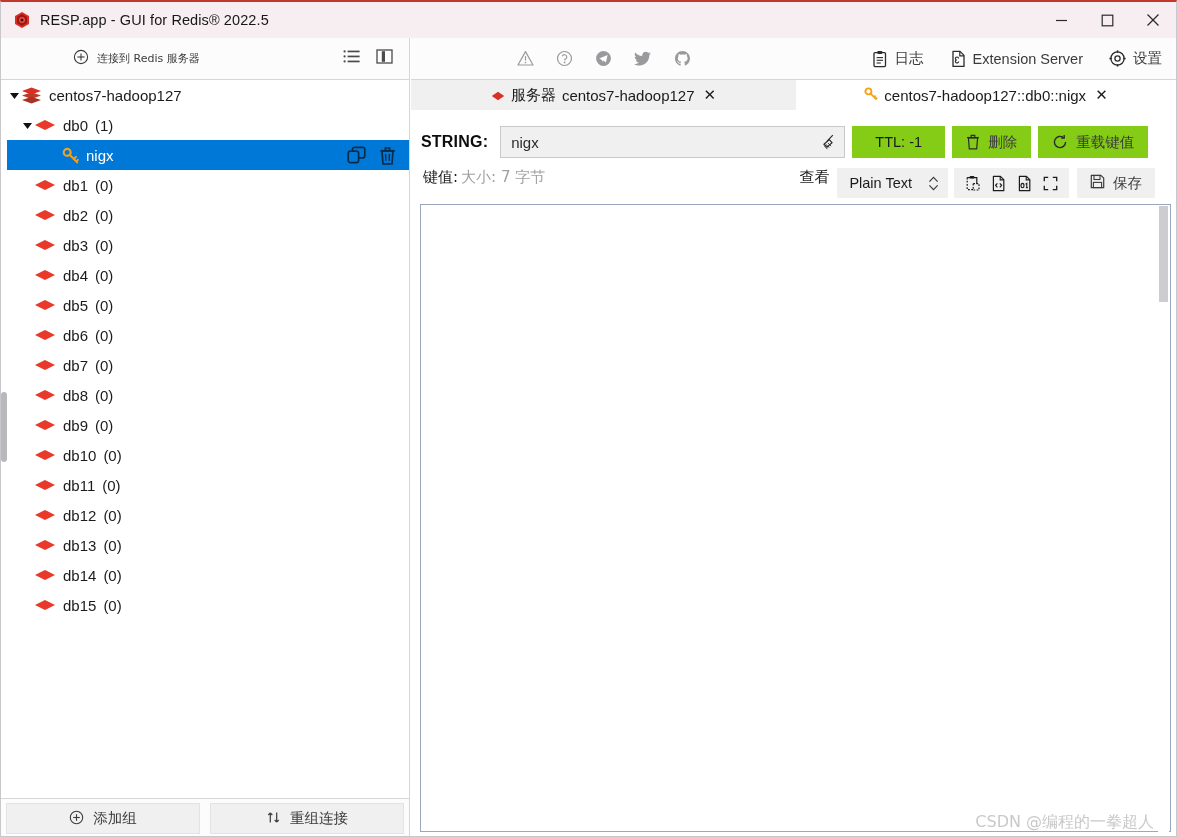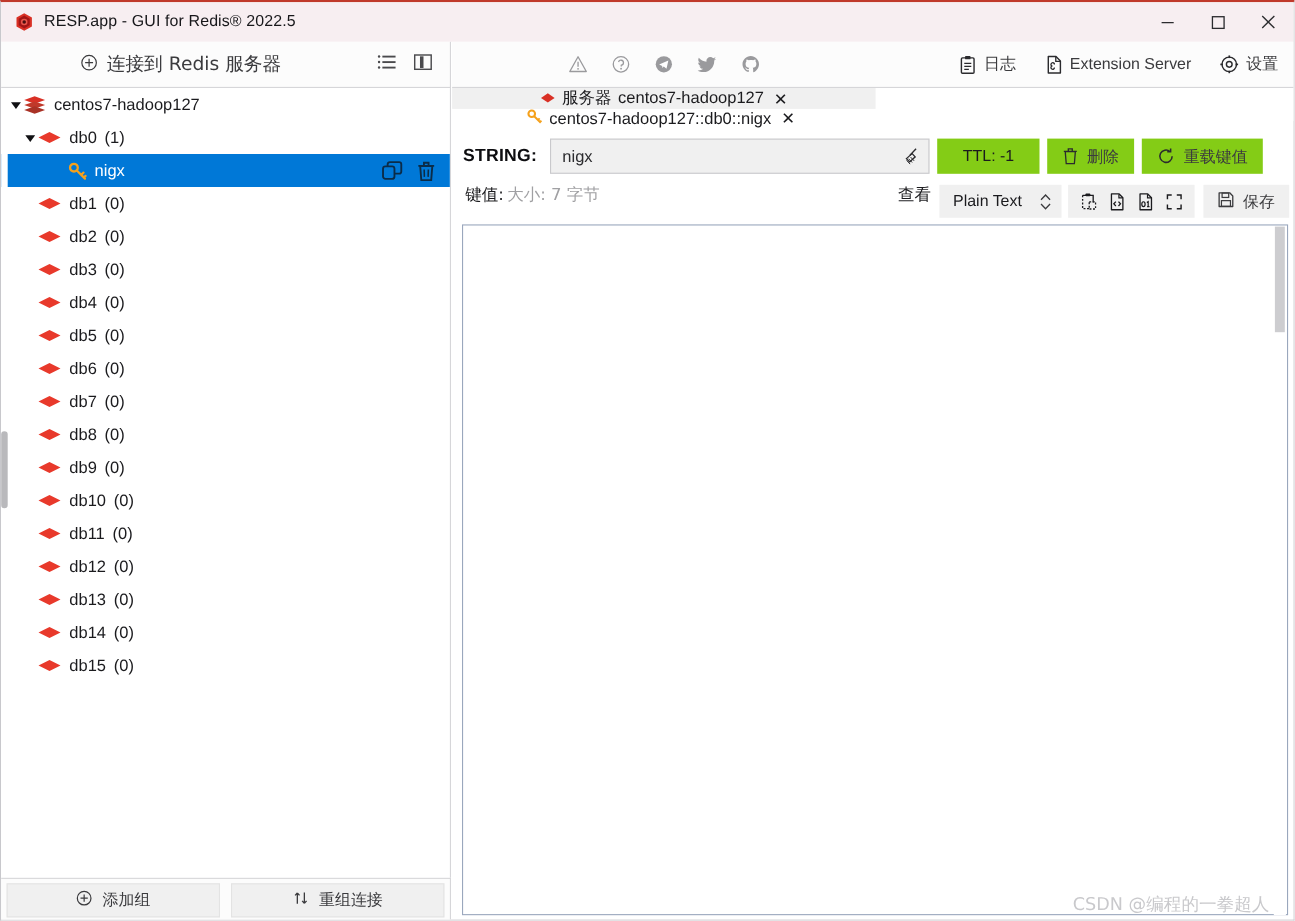--- a/index.html
+++ b/index.html
@@ -54,21 +54,21 @@
     border-bottom: 1px solid #d6d6d9;
     border-right: 1px solid #d6d6d9;
     display: flex; align-items: center;
   }
   .connect-btn {
     display: flex; align-items: center; gap: 8px;
     margin-left: 72px;
     color: #3b3b3e;
     font-size: 15px;
   }
-  .connect-btn .cn { font-family: "DejaVu Sans", sans-serif; font-size: 17px; }
+  .connect-btn .cn { font-family: "DejaVu Sans", sans-serif; font-size: 11px; }
   .left-header-icons {
     margin-left: auto; display: flex; align-items: center; gap: 16px;
     margin-right: 16px; color: #4a4a4d;
   }
 
   
   .right-header {
     position: absolute; left: 410px; top: 36px;
     width: 765px; height: 42px;
     background: #fcfcfc;
@@ -159,21 +159,20 @@
     font-size: 14.5px; color: #3b3b3e;
   }
   .foot-btn .cn { font-family: "DejaVu Sans", sans-serif; }
 
   
   .tabbar {
     position: absolute; left: 410px; top: 78px;
     width: 765px; height: 30px;
     background: #ffffff;
     display: flex;
-    flex-direction: column;
   }
   .tab {
     height: 30px;
     display: flex; align-items: center; gap: 6px;
     padding: 0 14px;
     font-size: 15px; color: #1b1b1e;
     white-space: nowrap;
   }
   .tab .cn { font-family: "DejaVu Sans", sans-serif; }
   .tab.active { background: #f0f0f0; }
@@ -244,21 +243,21 @@
   .format-select .chev { display: flex; flex-direction: column; color: #3b3b3e; line-height: 0; }
   .fmt-icons {
     margin-left: 6px; height: 30px;
     background: #f0f0f0;
     display: flex; align-items: center; gap: 11px;
     padding: 0 11px;
     color: #1b1b1e;
   }
   .fmt-icons svg { display: block; }
   .save-btn {
-    margin-left: 8px; margin-right: 6px; height: 30px;
+    margin-left: 8px; margin-right: 23px; height: 30px;
     background: #f0f0f0;
     display: flex; align-items: center; gap: 8px;
     padding: 0 13px;
     font-size: 14.5px; color: #3b3b3e;
   }
   .save-btn .cn { font-family: "DejaVu Sans", sans-serif; }
 
   
   .editor {
     position: absolute; left: 419px; top: 202px;

